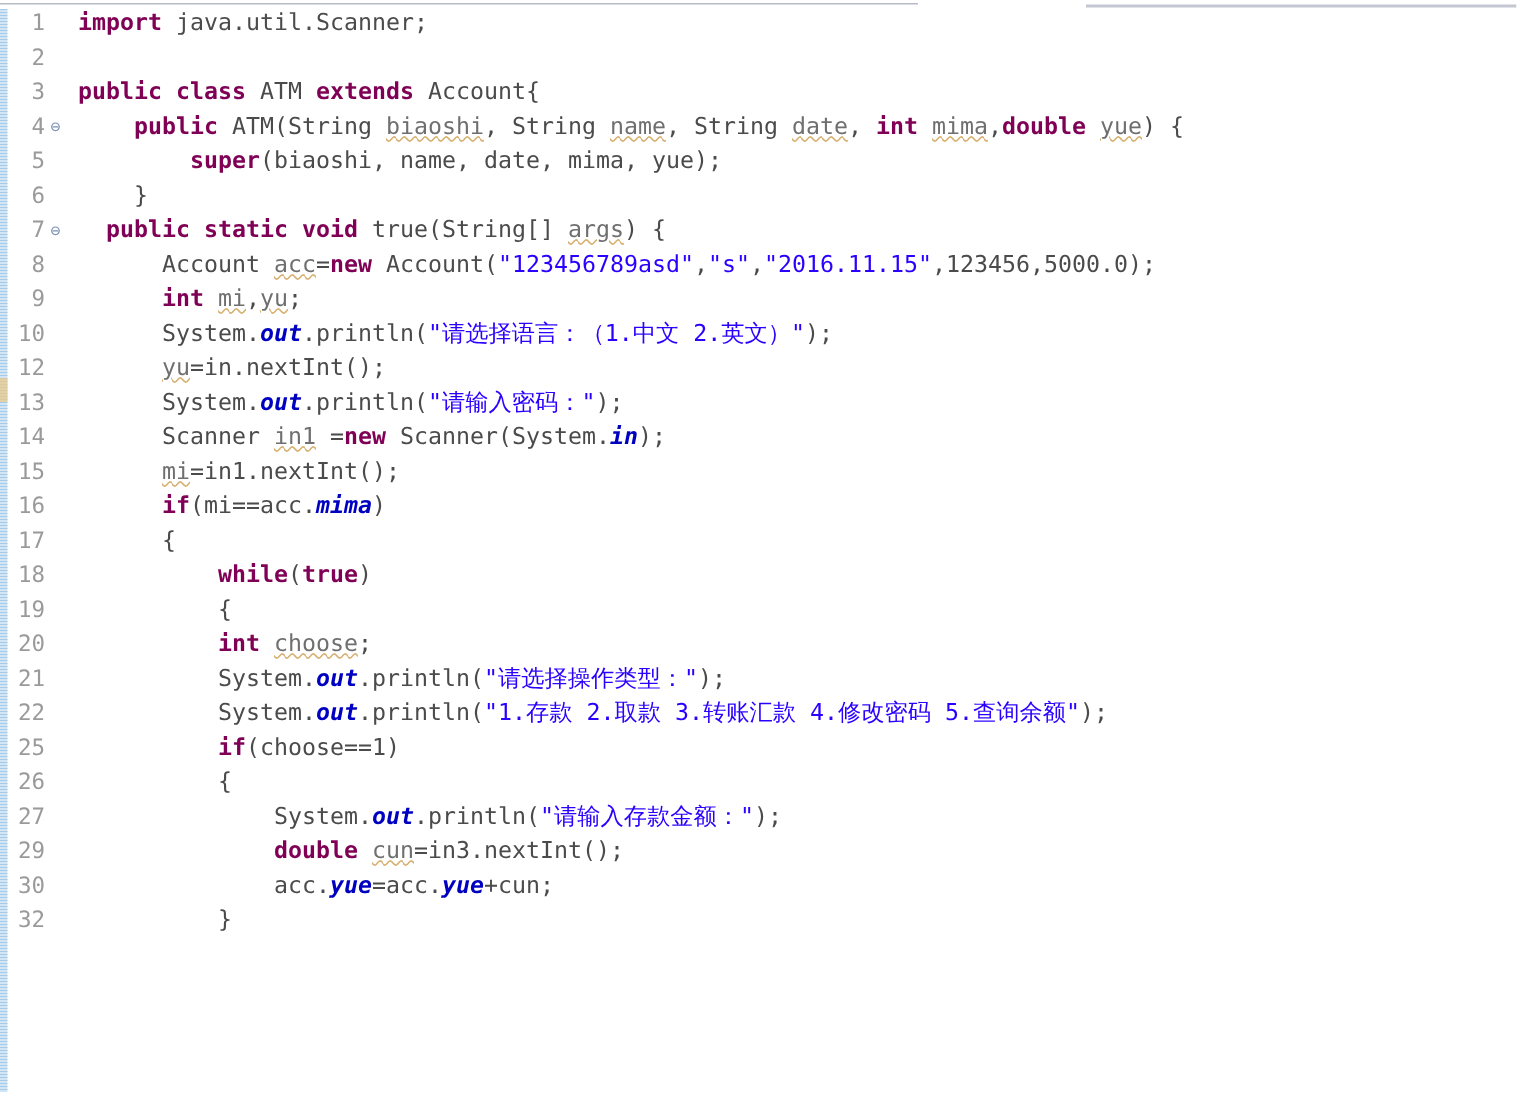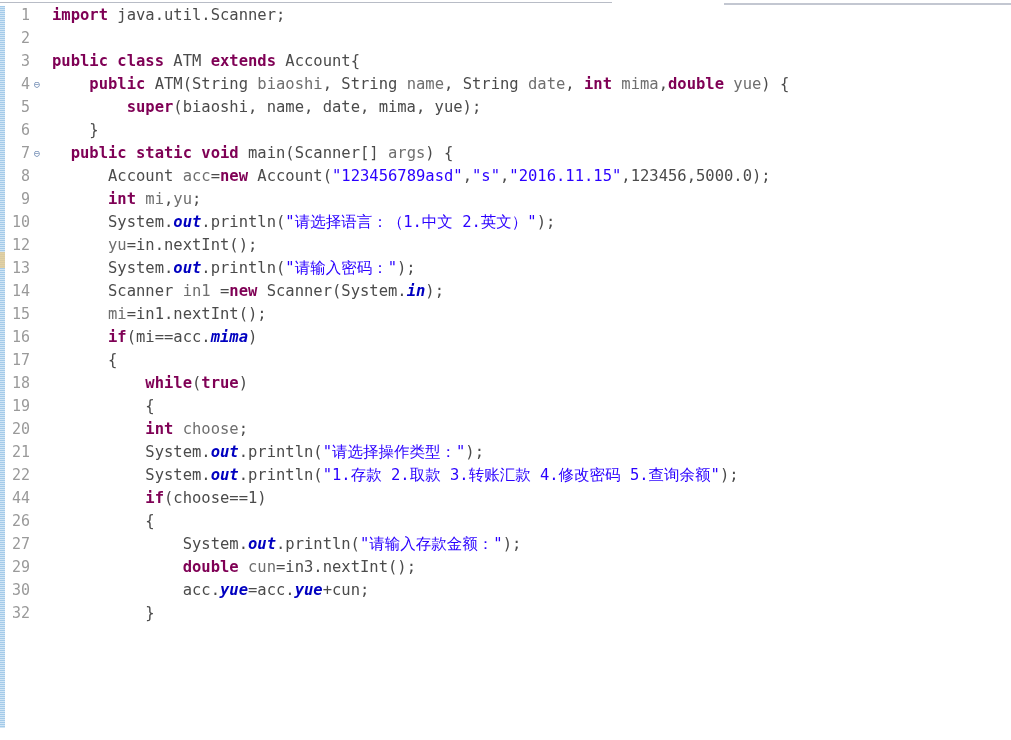--- a/index.html
+++ b/index.html
@@ -120,20 +120,21 @@
     padding-left: 8px;
   }
 
   
   .kw   { color: #7f0055; font-weight: bold; }
   .str  { color: #2a00ff; }
   .fld  { color: #0000c0; font-weight: bold; font-style: italic; }
   .pln  { color: #4b4b4b; }
   .var  { color: #6f6f6f; }
   .und  {
+    text-decoration: underline;
     text-decoration-style: wavy;
     text-decoration-color: #d8b070;
     text-decoration-thickness: 1px;
   }
 </style>
 </head>
 <body>
 
 <div id="editor">
 
@@ -144,36 +145,36 @@
   <div class="change-bar"></div>
   <div class="change-bar-tan"></div>
 
   <div class="code-area" id="code-area">
       <div class="line"><span class="gutter">1</span><span class="fold-pad"></span><span class="src"><span class="kw">import</span><span class="pln"> java.util.Scanner;</span></span></div>
       <div class="line"><span class="gutter">2</span><span class="fold-pad"></span><span class="src">&nbsp;</span></div>
       <div class="line"><span class="gutter">3</span><span class="fold-pad"></span><span class="src"><span class="kw">public class</span><span class="pln"> ATM </span><span class="kw">extends</span><span class="pln"> Account{</span></span></div>
       <div class="line"><span class="gutter">4</span><span class="fold">⊖</span><span class="src"><span class="pln">    </span><span class="kw">public</span><span class="pln"> ATM(String </span><span class="var und">biaoshi</span><span class="pln">, String </span><span class="var und">name</span><span class="pln">, String </span><span class="var und">date</span><span class="pln">, </span><span class="kw">int</span><span class="pln"> </span><span class="var und">mima</span><span class="pln">,</span><span class="kw">double</span><span class="pln"> </span><span class="var und">yue</span><span class="pln">) {</span></span></div>
       <div class="line"><span class="gutter">5</span><span class="fold-pad"></span><span class="src"><span class="pln">        </span><span class="kw">super</span><span class="pln">(biaoshi, name, date, mima, yue);</span></span></div>
       <div class="line"><span class="gutter">6</span><span class="fold-pad"></span><span class="src"><span class="pln">    }</span></span></div>
-      <div class="line"><span class="gutter">7</span><span class="fold">⊖</span><span class="src"><span class="pln">  </span><span class="kw">public static void</span><span class="pln"> main(Scanner[] </span><span class="var und">args</span><span class="pln">) {</span></span></div>
+      <div class="line"><span class="gutter">7</span><span class="fold">⊖</span><span class="src"><span class="pln">  </span><span class="kw">public static void</span><span class="pln"> true(String[] </span><span class="var und">args</span><span class="pln">) {</span></span></div>
       <div class="line"><span class="gutter">8</span><span class="fold-pad"></span><span class="src"><span class="pln">      Account </span><span class="var und">acc</span><span class="pln">=</span><span class="kw">new</span><span class="pln"> Account(</span><span class="str">"123456789asd"</span><span class="pln">,</span><span class="str">"s"</span><span class="pln">,</span><span class="str">"2016.11.15"</span><span class="pln">,123456,5000.0);</span></span></div>
       <div class="line"><span class="gutter">9</span><span class="fold-pad"></span><span class="src"><span class="pln">      </span><span class="kw">int</span><span class="pln"> </span><span class="var und">mi</span><span class="pln">,</span><span class="var und">yu</span><span class="pln">;</span></span></div>
       <div class="line"><span class="gutter">10</span><span class="fold-pad"></span><span class="src"><span class="pln">      System.</span><span class="fld">out</span><span class="pln">.println(</span><span class="str">"请选择语言：（1.中文 2.英文）"</span><span class="pln">);</span></span></div>
       <div class="line"><span class="gutter">12</span><span class="fold-pad"></span><span class="src"><span class="pln">      </span><span class="var und">yu</span><span class="pln">=in.nextInt();</span></span></div>
       <div class="line"><span class="gutter">13</span><span class="fold-pad"></span><span class="src"><span class="pln">      System.</span><span class="fld">out</span><span class="pln">.println(</span><span class="str">"请输入密码："</span><span class="pln">);</span></span></div>
       <div class="line"><span class="gutter">14</span><span class="fold-pad"></span><span class="src"><span class="pln">      Scanner </span><span class="var und">in1</span><span class="pln"> =</span><span class="kw">new</span><span class="pln"> Scanner(System.</span><span class="fld">in</span><span class="pln">);</span></span></div>
       <div class="line"><span class="gutter">15</span><span class="fold-pad"></span><span class="src"><span class="pln">      </span><span class="var und">mi</span><span class="pln">=in1.nextInt();</span></span></div>
       <div class="line"><span class="gutter">16</span><span class="fold-pad"></span><span class="src"><span class="pln">      </span><span class="kw">if</span><span class="pln">(mi==acc.</span><span class="fld">mima</span><span class="pln">)</span></span></div>
       <div class="line"><span class="gutter">17</span><span class="fold-pad"></span><span class="src"><span class="pln">      {</span></span></div>
       <div class="line"><span class="gutter">18</span><span class="fold-pad"></span><span class="src"><span class="pln">          </span><span class="kw">while</span><span class="pln">(</span><span class="kw">true</span><span class="pln">)</span></span></div>
       <div class="line"><span class="gutter">19</span><span class="fold-pad"></span><span class="src"><span class="pln">          {</span></span></div>
       <div class="line"><span class="gutter">20</span><span class="fold-pad"></span><span class="src"><span class="pln">          </span><span class="kw">int</span><span class="pln"> </span><span class="var und">choose</span><span class="pln">;</span></span></div>
       <div class="line"><span class="gutter">21</span><span class="fold-pad"></span><span class="src"><span class="pln">          System.</span><span class="fld">out</span><span class="pln">.println(</span><span class="str">"请选择操作类型："</span><span class="pln">);</span></span></div>
       <div class="line"><span class="gutter">22</span><span class="fold-pad"></span><span class="src"><span class="pln">          System.</span><span class="fld">out</span><span class="pln">.println(</span><span class="str">"1.存款 2.取款 3.转账汇款 4.修改密码 5.查询余额"</span><span class="pln">);</span></span></div>
-      <div class="line"><span class="gutter">44</span><span class="fold-pad"></span><span class="src"><span class="pln">          </span><span class="kw">if</span><span class="pln">(choose==1)</span></span></div>
+      <div class="line"><span class="gutter">25</span><span class="fold-pad"></span><span class="src"><span class="pln">          </span><span class="kw">if</span><span class="pln">(choose==1)</span></span></div>
       <div class="line"><span class="gutter">26</span><span class="fold-pad"></span><span class="src"><span class="pln">          {</span></span></div>
       <div class="line"><span class="gutter">27</span><span class="fold-pad"></span><span class="src"><span class="pln">              System.</span><span class="fld">out</span><span class="pln">.println(</span><span class="str">"请输入存款金额："</span><span class="pln">);</span></span></div>
       <div class="line"><span class="gutter">29</span><span class="fold-pad"></span><span class="src"><span class="pln">              </span><span class="kw">double</span><span class="pln"> </span><span class="var und">cun</span><span class="pln">=in3.nextInt();</span></span></div>
       <div class="line"><span class="gutter">30</span><span class="fold-pad"></span><span class="src"><span class="pln">              acc.</span><span class="fld">yue</span><span class="pln">=acc.</span><span class="fld">yue</span><span class="pln">+cun;</span></span></div>
       <div class="line"><span class="gutter">32</span><span class="fold-pad"></span><span class="src"><span class="pln">          }</span></span></div>
     </div>
 
 </div>
 
 </body></html>

